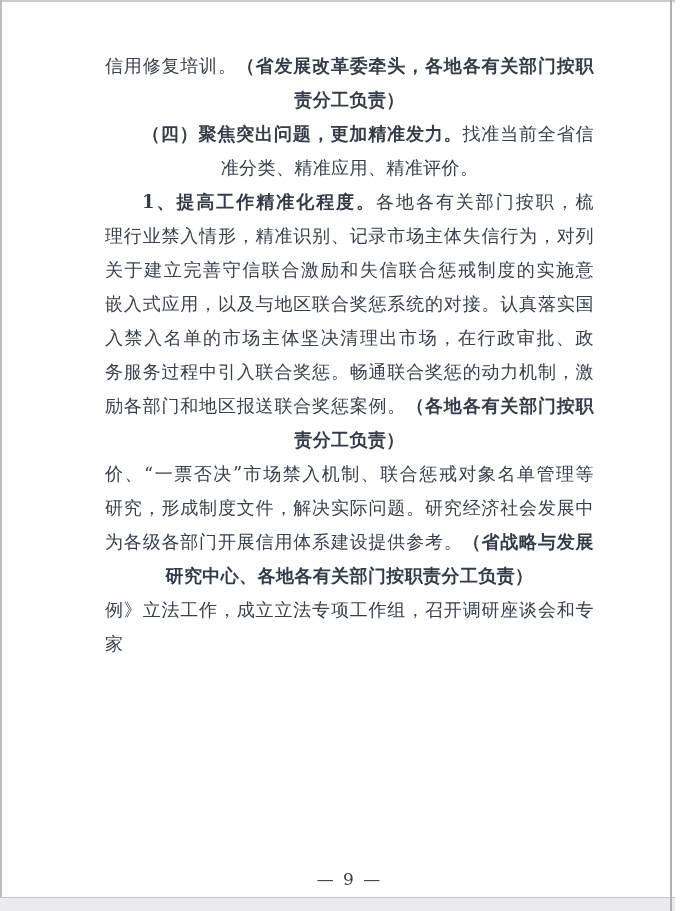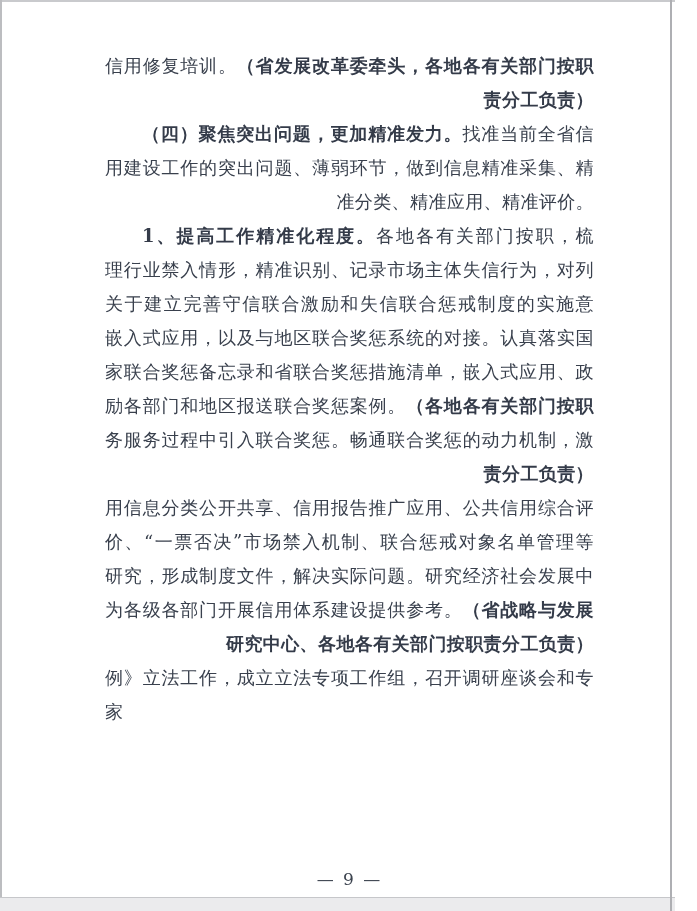--- a/index.html
+++ b/index.html
@@ -45,21 +45,21 @@
     top: 49px;
     width: 489px;
     color: #39404d;
     font-size: 18px;
     letter-spacing: 0.4px;
   }
   .line {
     height: 34px;
     line-height: 34px;
     white-space: nowrap;
-    text-align: right;
+    text-align: center;
   }
   .line.fill {
     white-space: normal;
     text-align: justify;
     text-align-last: justify;
   }
   .line.indent {
     text-indent: 37px;
   }
   .seg { font-weight: 400; }
@@ -85,31 +85,29 @@
 <div class="page">
   <div class="edge-top"></div>
   <div class="edge-left"></div>
   <div class="edge-right"></div>
   <div class="bottom-strip"></div>
 
   <main class="text-column" id="body-lines">
       <div class="line fill"><span class="seg">信用修复培训。</span><span class="seg bold">（省发展改革委牵头，各地各有关部门按职</span></div>
       <div class="line"><span class="seg bold">责分工负责）</span></div>
       <div class="line fill indent"><span class="seg bold">（四）聚焦突出问题，更加精准发力。</span><span class="seg">找准当前全省信</span></div>
-      <div class="line fill"><span class="seg">用建设工作的突出问题、薄弱环节，做到信息精准采集、精</span></div>
       <div class="line"><span class="seg">准分类、精准应用、精准评价。</span></div>
       <div class="line fill indent"><span class="seg bold">1、提高工作精准化程度。</span><span class="seg">各地各有关部门按职，梳</span></div>
       <div class="line fill"><span class="seg">理行业禁入情形，精准识别、记录市场主体失信行为，对列</span></div>
       <div class="line fill"><span class="seg">关于建立完善守信联合激励和失信联合惩戒制度的实施意</span></div>
       <div class="line fill"><span class="seg">嵌入式应用，以及与地区联合奖惩系统的对接。认真落实国</span></div>
-      <div class="line fill"><span class="seg">家联合奖惩备忘录和省联合奖惩措施清单，嵌入式应用、政</span></div>
+      <div class="line fill"><span class="seg">入禁入名单的市场主体坚决清理出市场，在行政审批、政</span></div>
+      <div class="line fill"><span class="seg">务服务过程中引入联合奖惩。畅通联合奖惩的动力机制，激</span></div>
       <div class="line fill"><span class="seg">励各部门和地区报送联合奖惩案例。</span><span class="seg bold">（各地各有关部门按职</span></div>
-      <div class="line fill"><span class="seg">务服务过程中引入联合奖惩。畅通联合奖惩的动力机制，激</span></div>
       <div class="line"><span class="seg bold">责分工负责）</span></div>
-      <div class="line fill"><span class="seg">用信息分类公开共享、信用报告推广应用、公共信用综合评</span></div>
       <div class="line fill"><span class="seg">价、“一票否决”市场禁入机制、联合惩戒对象名单管理等</span></div>
       <div class="line fill"><span class="seg">研究，形成制度文件，解决实际问题。研究经济社会发展中</span></div>
       <div class="line fill"><span class="seg">为各级各部门开展信用体系建设提供参考。</span><span class="seg bold">（省战略与发展</span></div>
       <div class="line"><span class="seg bold">研究中心、各地各有关部门按职责分工负责）</span></div>
       <div class="line fill"><span class="seg">例》立法工作，成立立法专项工作组，召开调研座谈会和专家</span></div>
     </main>
 
   <div class="page-number">— 9 —</div>
 </div>
 

